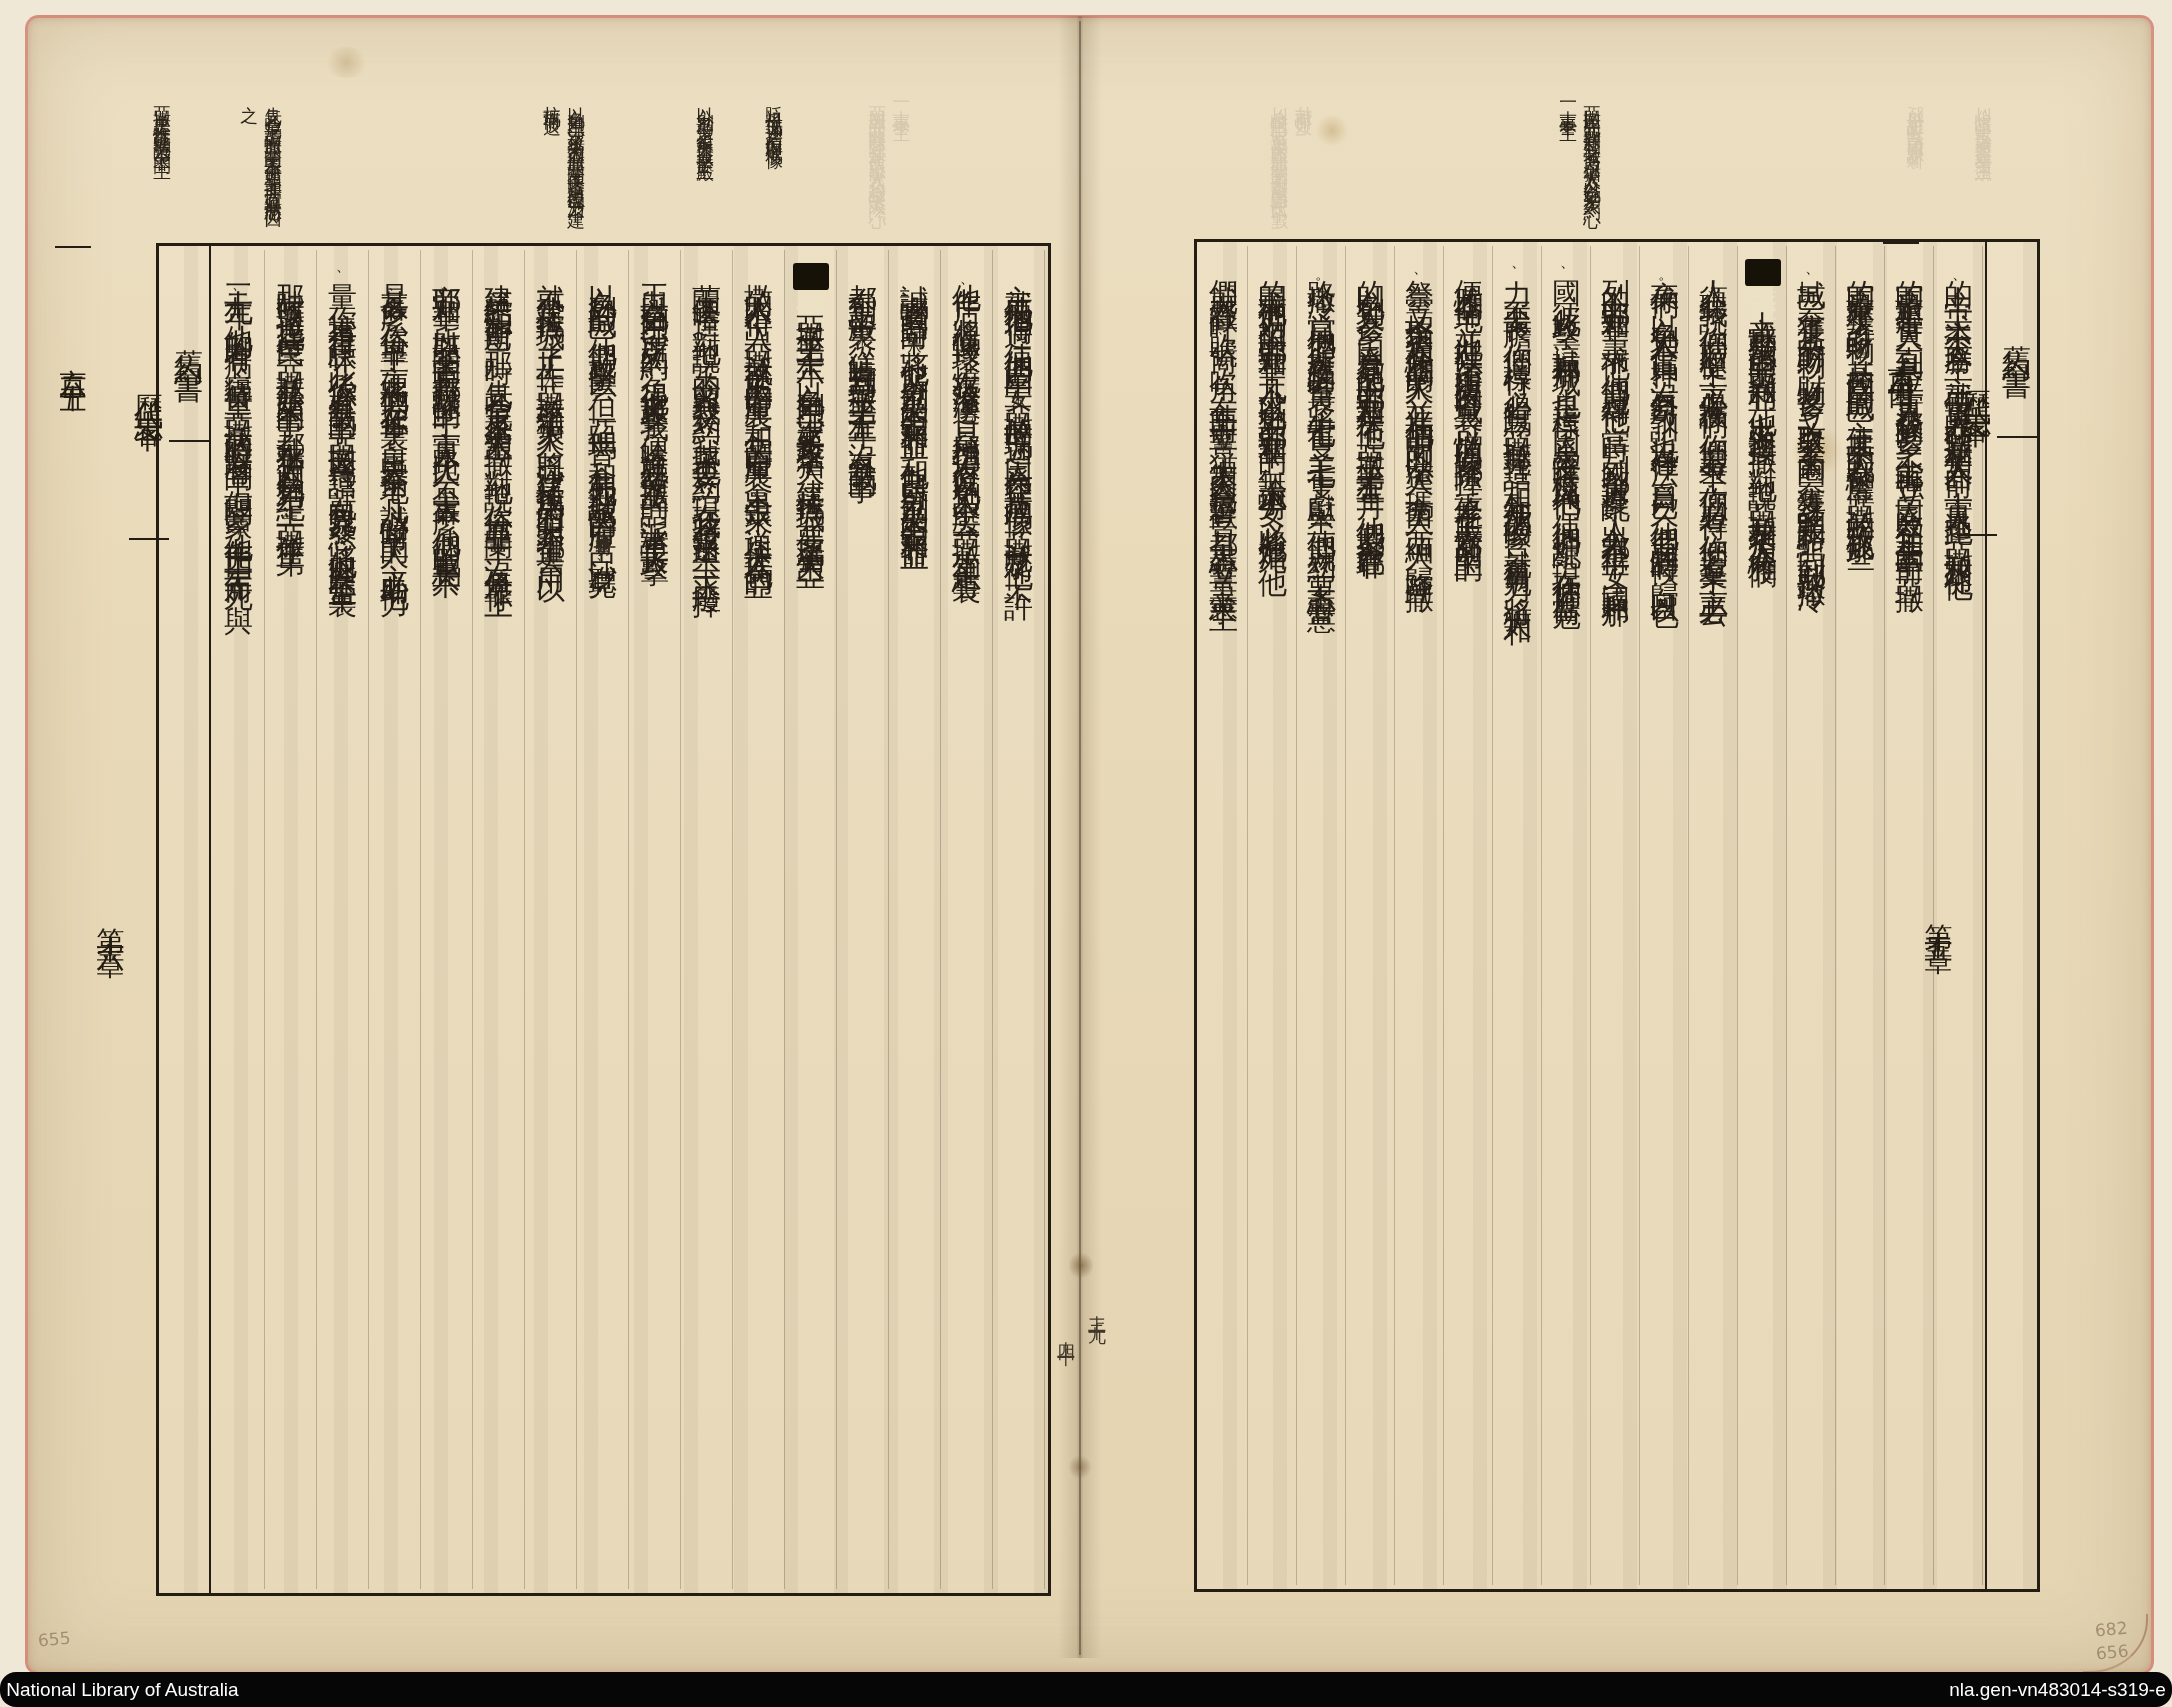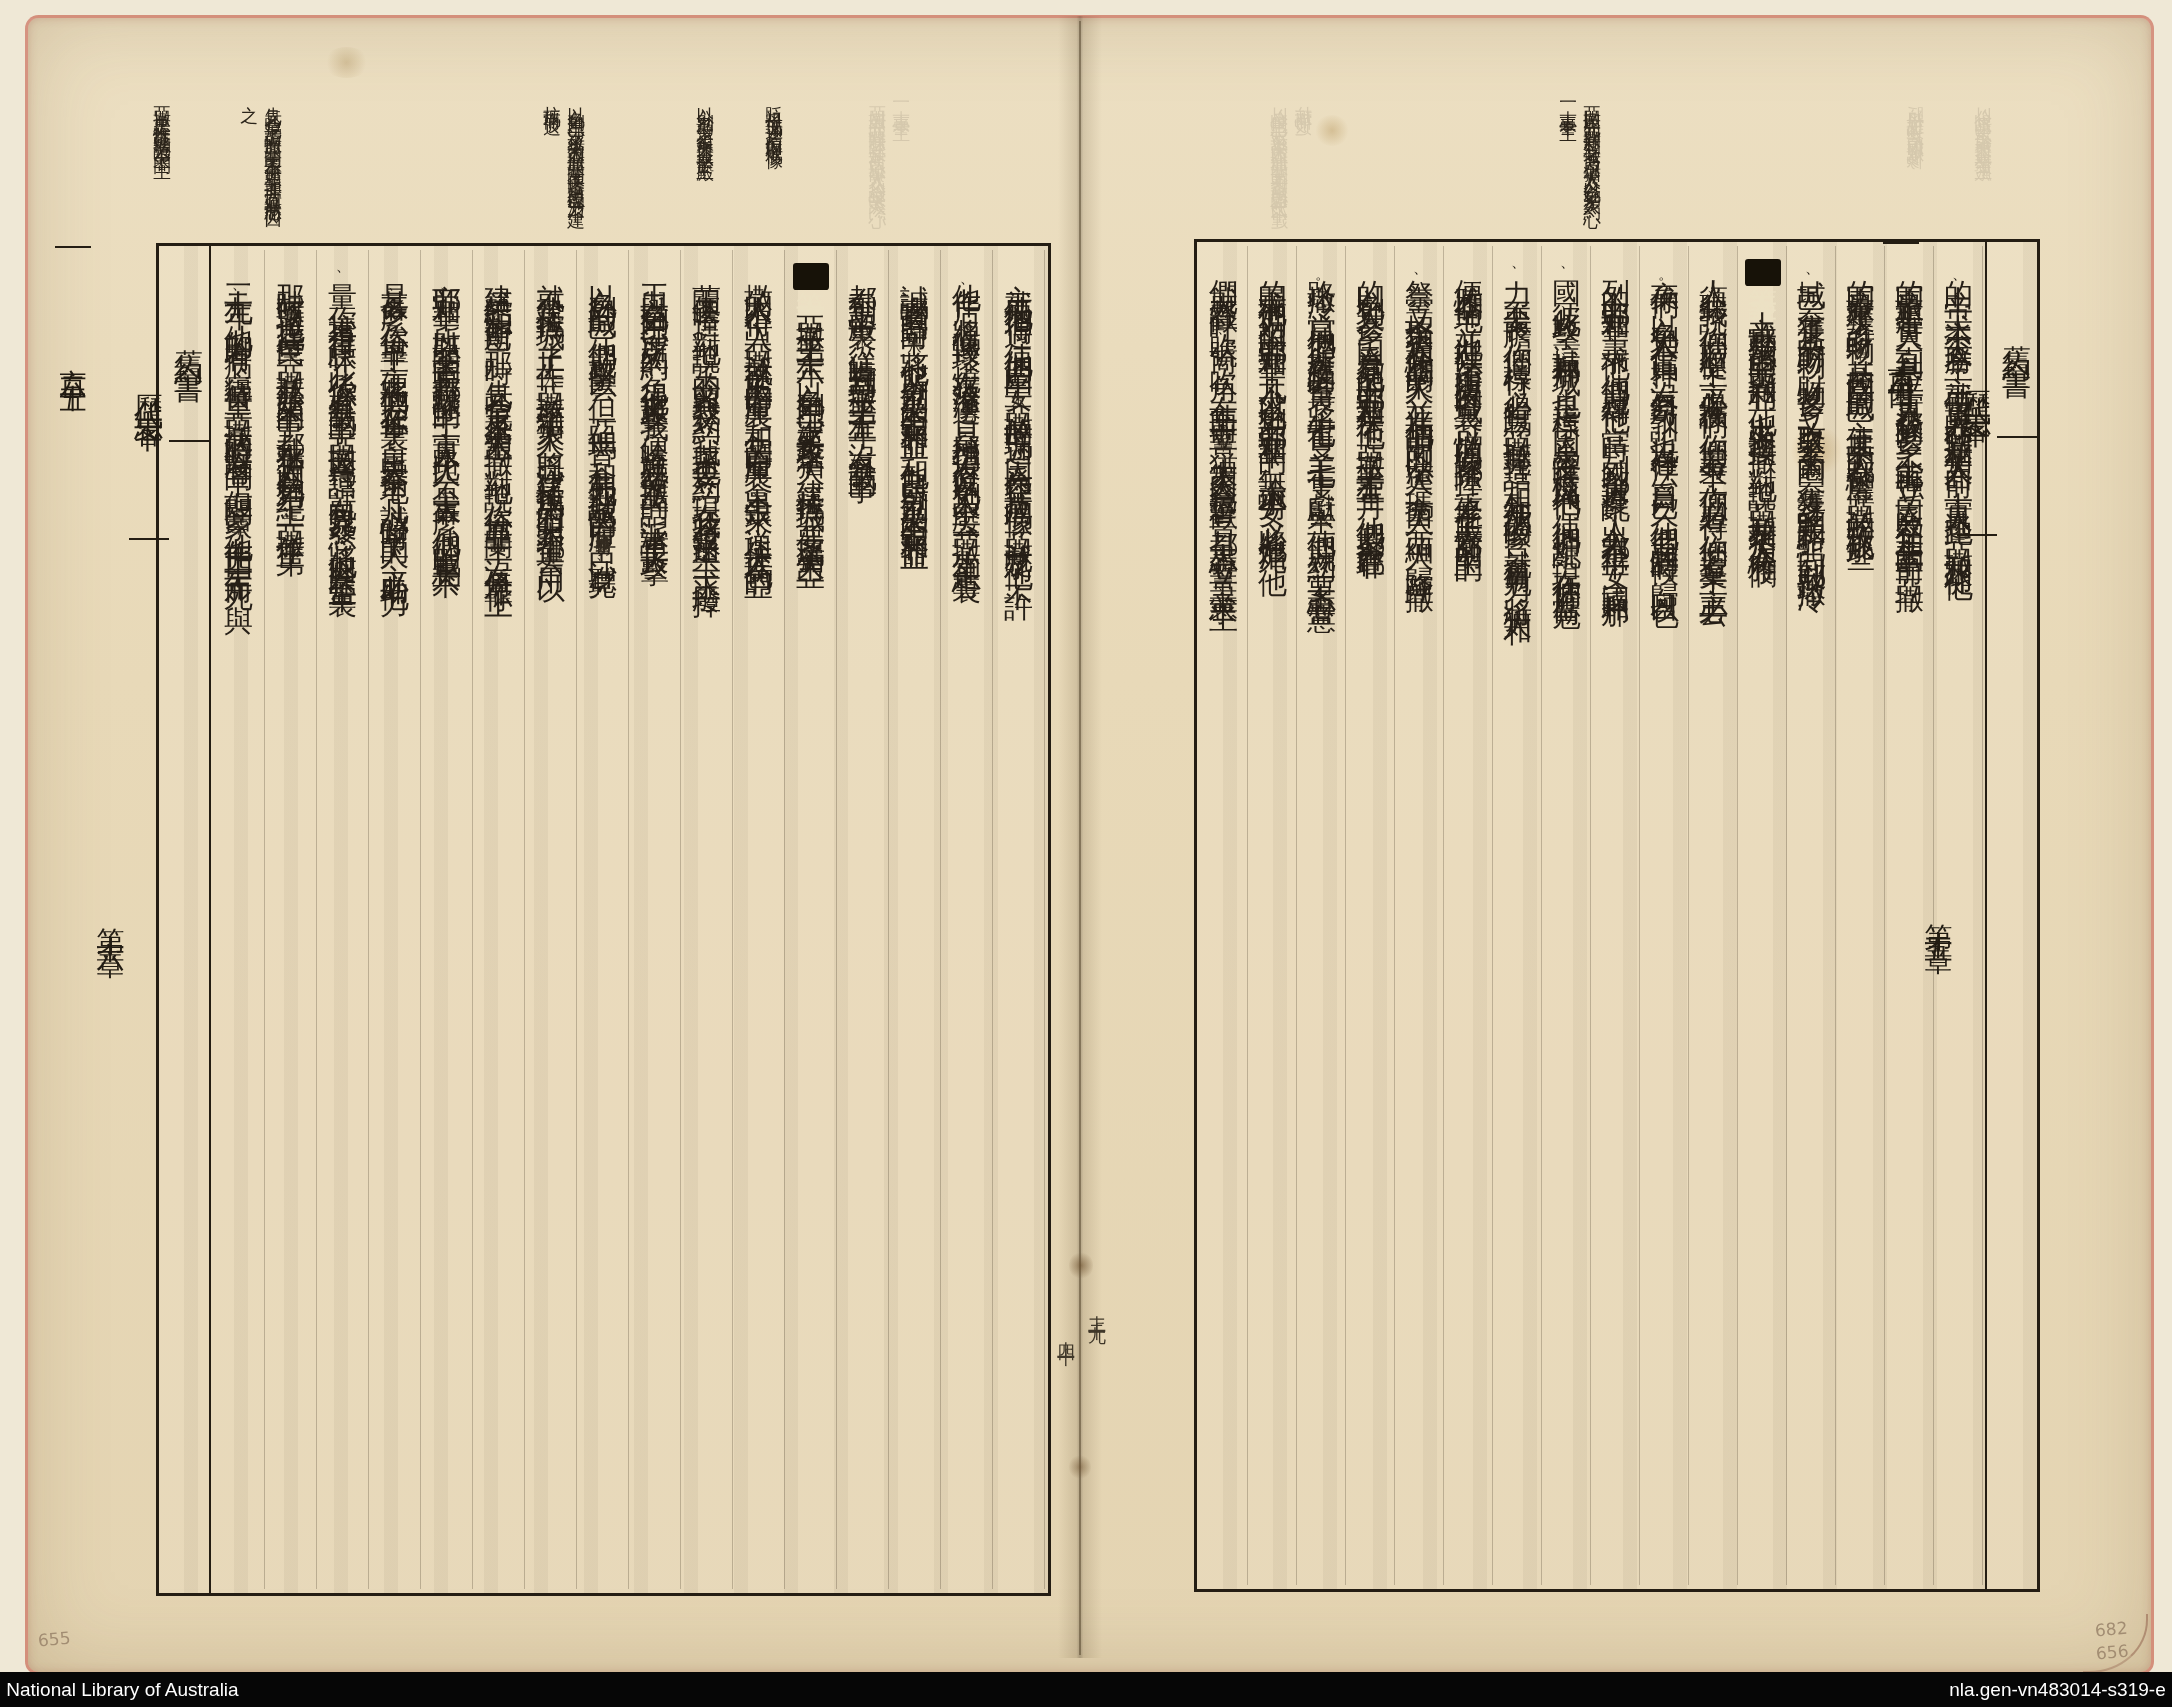--- a/index.html
+++ b/index.html
@@ -51,21 +51,21 @@
   .gmark{position:absolute;writing-mode:vertical-rl;font-size:18px;letter-spacing:3.6px;color:#40382a;}
   
   .pencil{position:absolute;font-size:17px;color:#99836a;transform:rotate(-5deg);opacity:.85;}
   
   .stain{position:absolute;border-radius:50%;pointer-events:none;}
   .curl{position:absolute;right:24px;bottom:34px;width:63px;height:57px;border-radius:0 0 90% 0;
         border-right:2.1px solid rgba(140,90,70,.5);border-bottom:2.1px solid rgba(140,90,70,.35);}
   
   .bar{position:absolute;left:0;right:0;bottom:0;height:35px;background:#060606;color:#ffffff;
        display:flex;justify-content:space-between;align-items:center;padding:0 6.3px;
-       font-size:19px;font-family:"Liberation Sans","DejaVu Sans",sans-serif;}
+       font-size:19px;font-family:"Liberation Sans","DejaVu Sans",sans-serif;border-radius:16px;}
 </style>
 </head>
 <body>
 
 <div id="stage">
   <div class="paper"></div>
   <div class="fold"></div>
   <div class="foldline"></div>
 
   <div class="stain" style="left:1788px;top:427px;width:57px;height:47px;background:radial-gradient(circle,rgba(170,125,45,.40),rgba(0,0,0,0) 70%);"></div>

